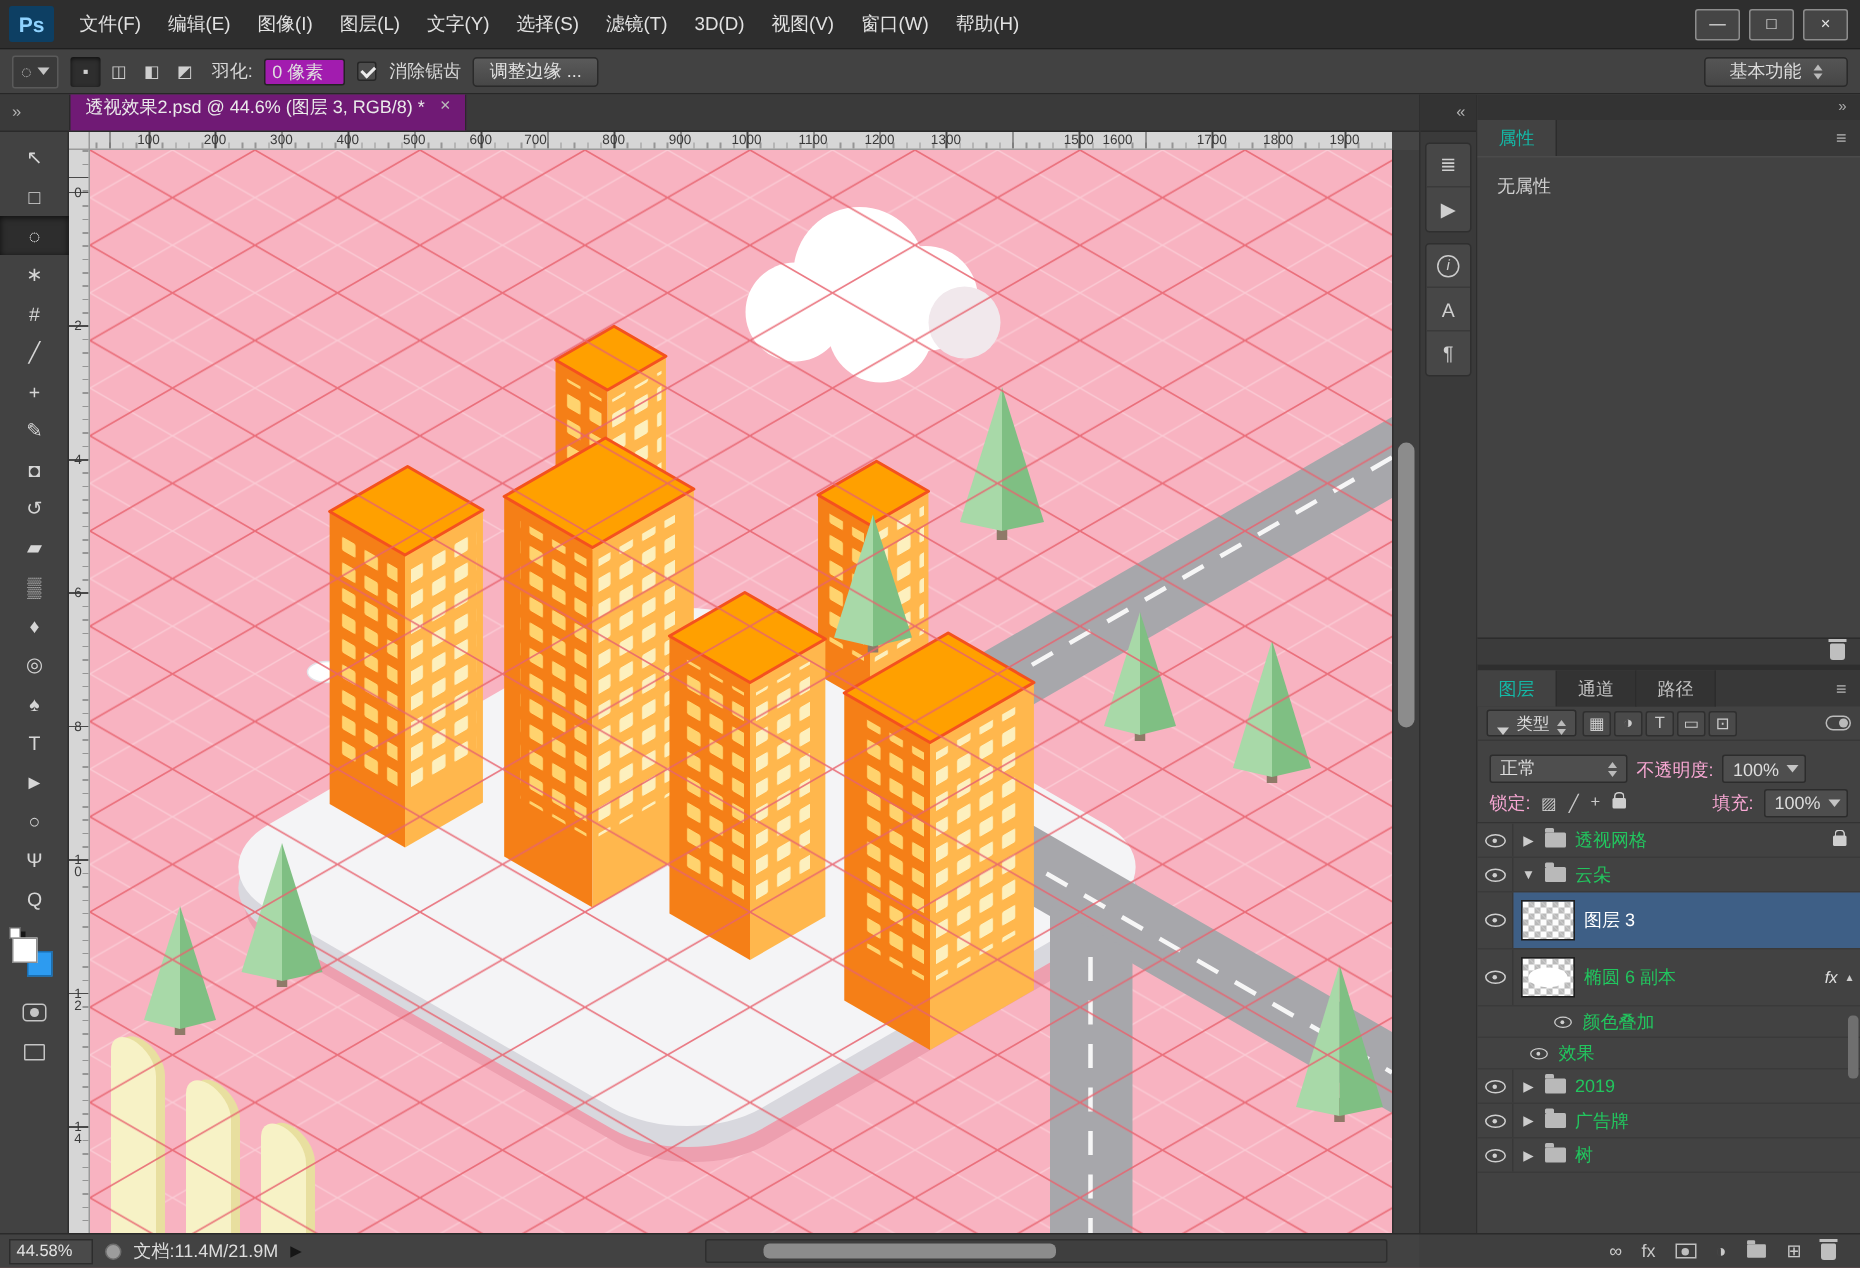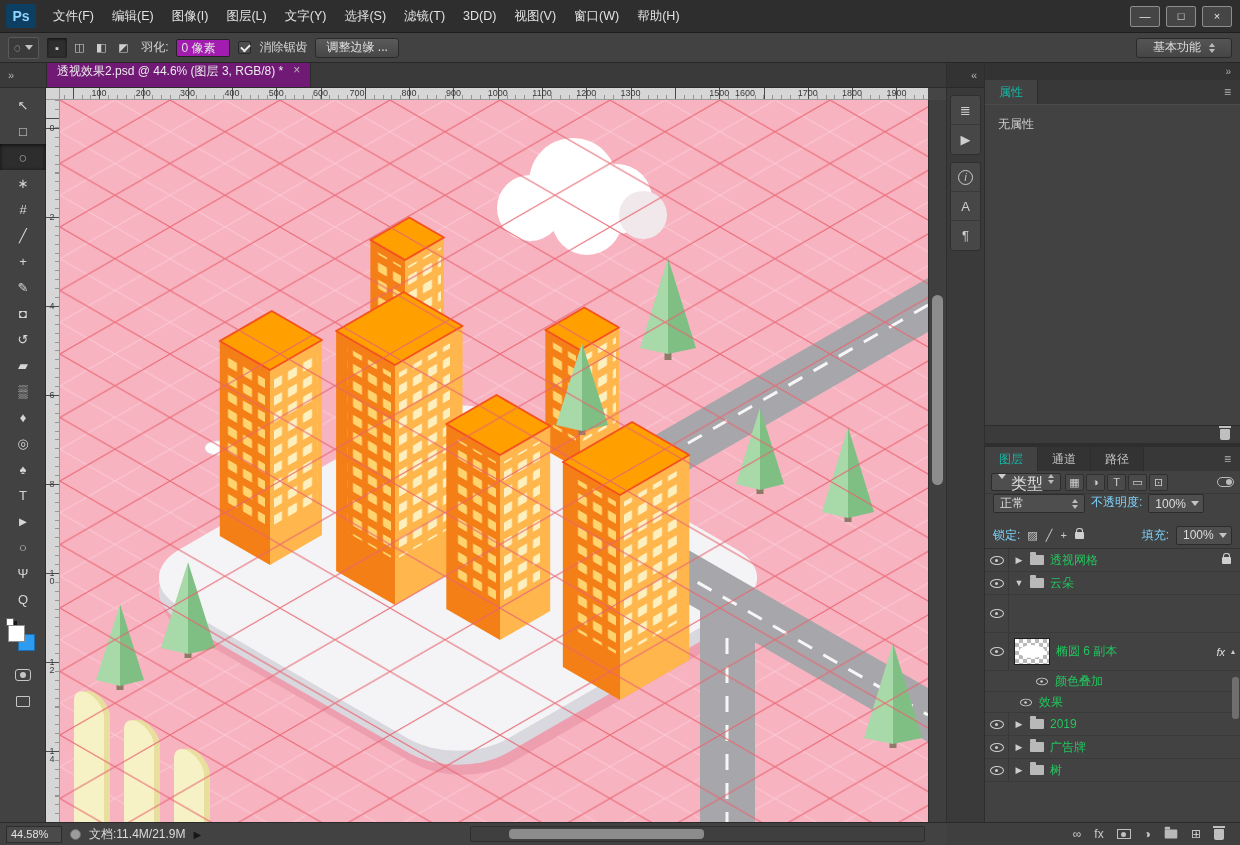--- a/index.html
+++ b/index.html
@@ -75,31 +75,31 @@
 #dock{position:absolute;top:63px;left:984px;width:256px;height:759px;background:#424242;border-left:1px solid #2e2e2e;display:flex;flex-direction:column}
 .dock-head{height:17px;background:#333;display:flex;justify-content:flex-end;align-items:center;padding-right:9px;color:#aaa;font-size:10px}
 .panel-tabs{height:24px;background:#383838;display:flex;align-items:stretch}
 .ptab{padding:0 14px;display:flex;align-items:center;color:#c3c3c3;background:#333;border-right:1px solid #2c2c2c}
 .ptab.active{background:#424242;color:#14b8a6}
 .pmenu{order:99;margin-left:auto;display:flex;align-items:center;padding-right:9px;color:#b5b5b5}
 .props-body{height:321px;background:#424242;padding:11px 13px;color:#cfcfcf;border-top:1px solid #4b4b4b}
 .props-foot{height:18px;background:#3b3b3b;border-top:1px solid #2c2c2c;display:flex;justify-content:flex-end;align-items:center;padding-right:10px}
 .dock-gap{height:4px;background:#2e2e2e}
 .filter-row{height:23px;display:flex;align-items:center;gap:4px;padding:0 6px;border-bottom:1px solid #383838}
-.kind-combo{display:flex;align-items:flex-start;gap:5px;background:#4e4e4e;border:1px solid #2c2c2c;border-radius:2px;height:18px;padding:0 6px;font-size:16px}
+.kind-combo{display:flex;align-items:flex-end;gap:5px;background:#4e4e4e;border:1px solid #2c2c2c;border-radius:2px;height:18px;padding:0 6px;font-size:11px}
 .funnel{width:0;height:0;border-left:4px solid transparent;border-right:4px solid transparent;border-top:5px solid #ccc}
 #filter-icons{display:flex;gap:2px}
 .filter-row .glyph{width:19px;height:17px;display:flex;align-items:center;justify-content:center;background:#4a4a4a;border:1px solid #2f2f2f;color:#ccc;font-size:11px;border-radius:2px}
 .mini-toggle{margin-left:auto;width:17px;height:10px;border:1px solid #bbb;border-radius:5px;position:relative}
 .mini-toggle::after{content:"";position:absolute;right:1px;top:1px;width:6px;height:6px;border-radius:50%;background:#bbb}
-.blend-row{height:28px;display:flex;align-items:flex-start;gap:6px;padding:0 8px}
+.blend-row{height:28px;display:flex;align-items:flex-end;gap:6px;padding:0 8px}
 .dropdown{display:flex;align-items:center;justify-content:space-between;background:#4e4e4e;border:1px solid #2c2c2c;border-radius:2px;height:19px;padding:0 6px;gap:5px}
 .blend-select{width:92px}
 .val-box{width:56px}
-.sm-label{color:#7dd3fc}
+.sm-label{color:#f9a8d4}
 .lock-row{height:27px;display:flex;align-items:center;gap:7px;padding:0 8px;border-bottom:1px solid #333}
 #lock-icons{display:flex;gap:8px;align-items:center}
 #lock-icons .glyph{color:#c9c9c9;font-size:11px}
 .fill-l{margin-left:auto}
 #layer-list{height:273px;background:#424242;position:relative;overflow:hidden}
 .layer-row{display:flex;align-items:stretch;border-bottom:1px solid #3a3a3a}
 .layer-row.group{height:23px}
 .layer-row.layer{height:38px}
 .layer-row.fx-header,.layer-row.fx-item{height:21px}
 .eye-cell{width:24px;border-right:1px solid #383838;display:flex;align-items:center;justify-content:center;flex:none}
@@ -587,20 +587,24 @@
           <div class="row-content">
             <span class="expander">▼</span>
             <div class="folder"></div>
             <span class="layer-label">云朵</span>
           </div>
         </div>
         <div class="layer-row layer selected">
           <div class="eye-cell">
             <div class="eye"></div>
           </div>
+          <div class="row-content">
+            <div class="thumb"></div>
+            <span class="layer-label">图层 3</span>
+          </div>
         </div>
         <div class="layer-row layer">
           <div class="eye-cell">
             <div class="eye"></div>
           </div>
           <div class="row-content">
             <div class="thumb blob"></div>
             <span class="layer-label">椭圆 6 副本</span>
             <span class="fx-badge">fx</span>
             <span class="fx-caret">▴</span>

